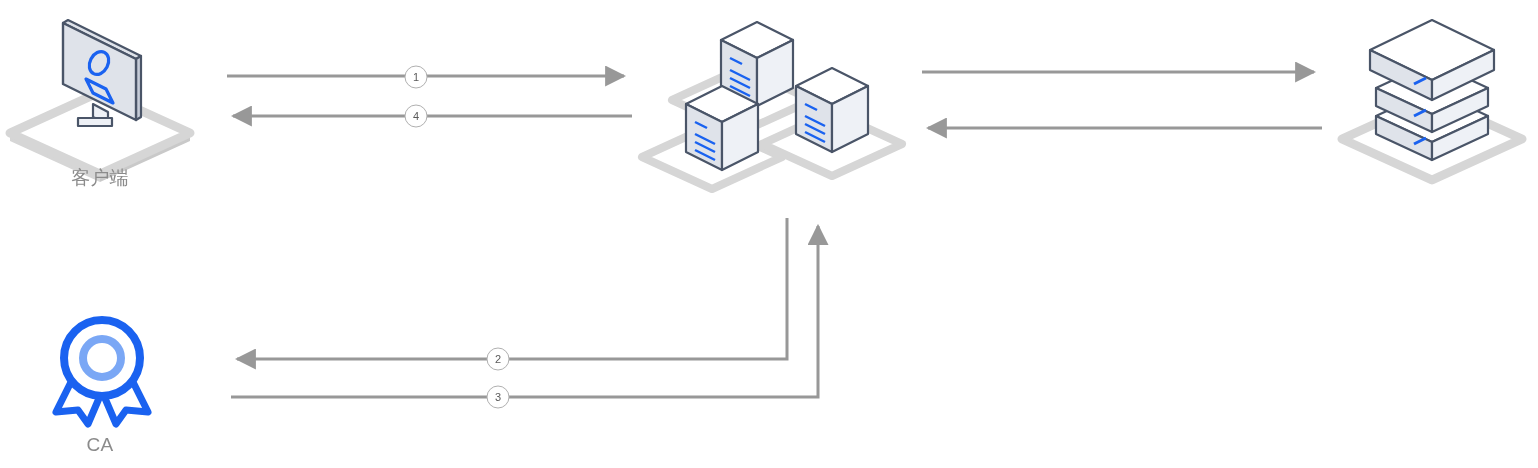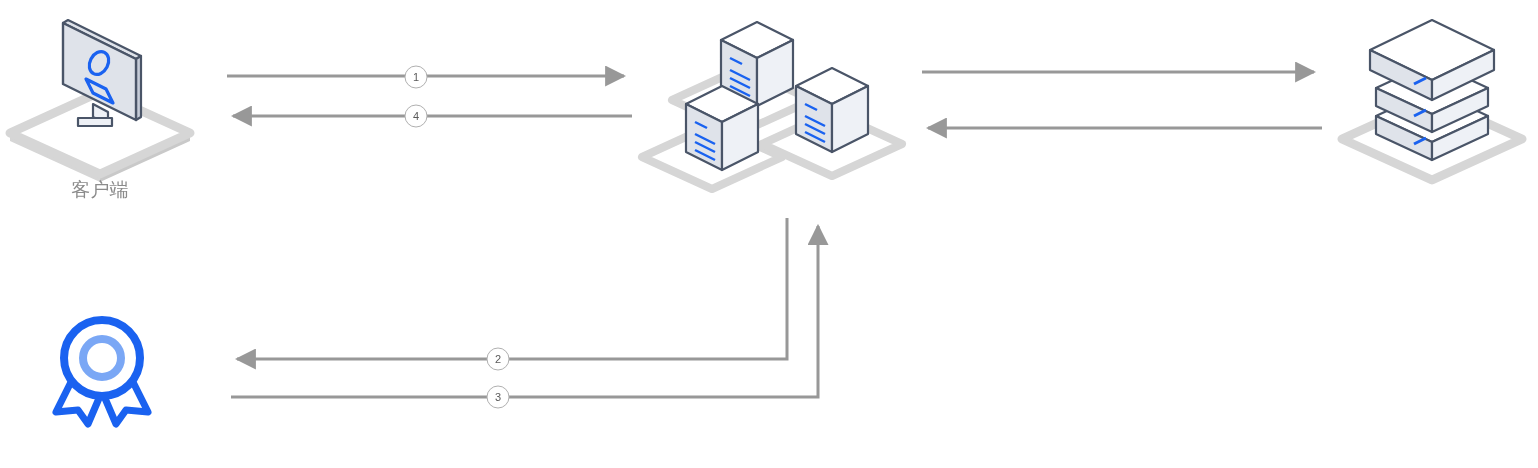--- a/index.html
+++ b/index.html
@@ -26,21 +26,21 @@
   }
   .node-label {
     position: absolute;
     color: #8b8b8b;
     font-size: 19px;
     line-height: 24px;
     text-align: center;
     white-space: nowrap;
     letter-spacing: 0.2px;
   }
-  .label-client  { left: 0px;    top: 178px; width: 200px; }
+  .label-client  { left: 0px;    top: 166px; width: 200px; }
   .label-edgeone { left: 668px;  top: 178px; width: 260px; }
   .label-origin  { left: 1336px; top: 178px; width: 200px; }
   .label-ca      { left: 0px;    top: 433px; width: 200px; }
   .step-num {
     fill: #5a5a5a;
     font-family: "Liberation Sans", "DejaVu Sans", sans-serif;
     font-size: 11px;
     text-anchor: middle;
   }
 </style>
@@ -202,14 +202,15 @@
       <path d="M 72 380 L 56 412 L 78 410 L 88 424 L 100 396 Z" fill="#ffffff" stroke="#1a62f0" stroke-width="7" stroke-linejoin="round"></path>
       <path d="M 132 380 L 148 412 L 126 410 L 116 424 L 104 396 Z" fill="#ffffff" stroke="#1a62f0" stroke-width="7" stroke-linejoin="round"></path>
 
       <circle cx="102" cy="358" r="38" fill="#ffffff" stroke="#1a62f0" stroke-width="8"></circle>
 
       <circle cx="102" cy="358" r="19" fill="#ffffff" stroke="#7aa7f5" stroke-width="8"></circle>
     </g>
   </svg>
 
   <div class="node-label label-client">客户端</div>
+  <div class="node-label label-ca">CA</div>
 
 </div>
 
 </body></html>

